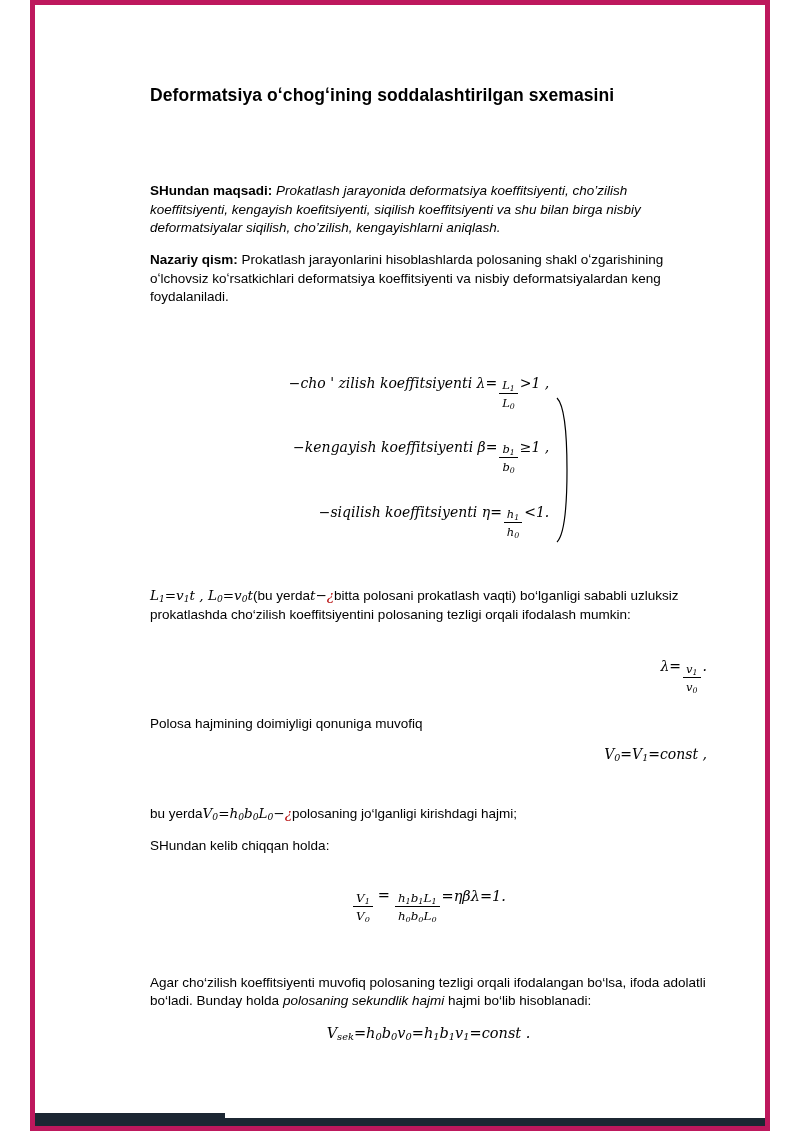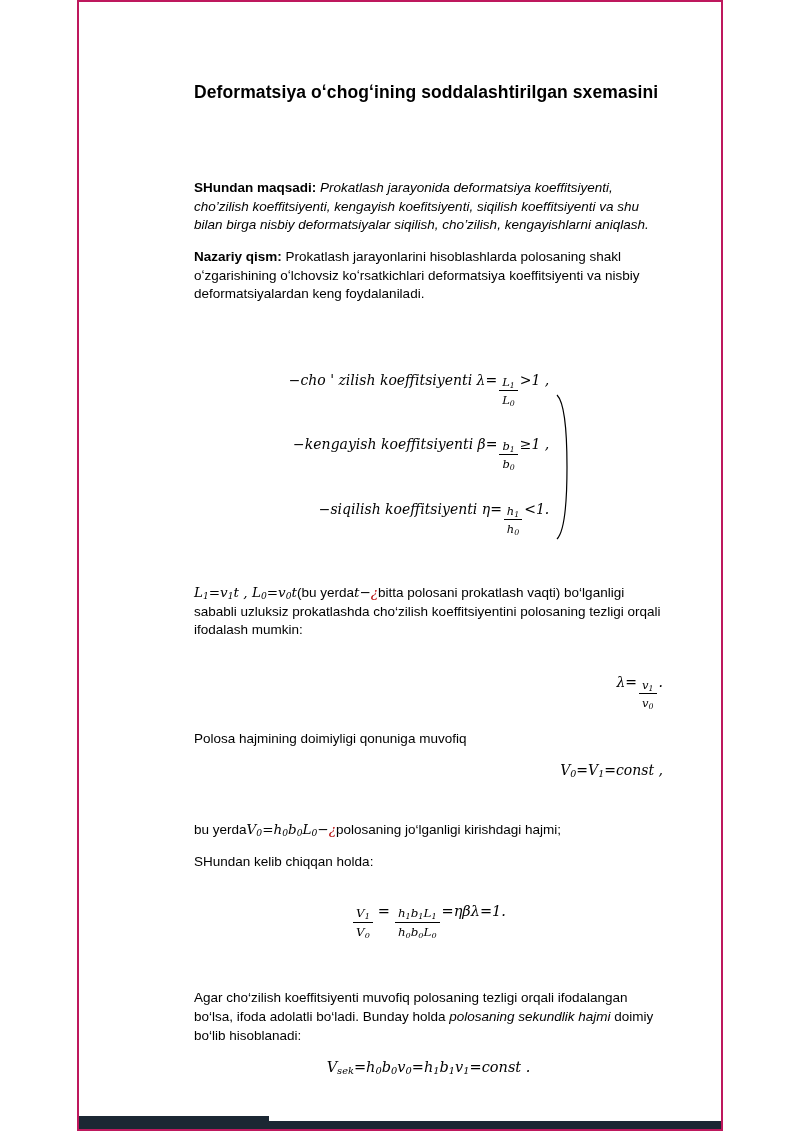--- a/index.html
+++ b/index.html
@@ -1,22 +1,22 @@
 <!DOCTYPE html>
 <html><head>
 <meta charset="utf-8">
 <style>
   * { margin:0; padding:0; box-sizing:border-box; }
   html,body { background:#ffffff; }
   .page {
     position:relative;
-    width:646px; height:1131px;
+    width:740px; height:1131px;
     margin:0 auto;
     background:#ffffff;
-    border:2px solid #be185d;
+    border:5px solid #be185d;
     padding:80px 58px 0 115px;
     font-family:"Liberation Sans", sans-serif;
     font-size:13.5px;
     color:#000;
     overflow:hidden;
   }
   .title { font-size:17.5px; font-weight:bold; letter-spacing:0.1px; margin-bottom:76px; }
   p.body { line-height:1.38; margin-bottom:13px; }
   .math { font-family:"DejaVu Serif", serif; font-style:italic; }
   .math sub, .frac sub { font-size:0.68em; font-style:italic; vertical-align:-0.22em; line-height:0; }
@@ -83,20 +83,20 @@
 
   <p class="body"><span>bu yerda</span><span class="math">V<sub>0</sub>=h<sub>0</sub>b<sub>0</sub>L<sub>0</sub>−<span class="red">¿</span></span><span>polosaning jo‘lganligi kirishdagi hajmi;</span></p>
 
 
   <p class="body">SHundan kelib chiqqan holda:</p>
 
   <div class="center-formula ratio"><span class="frac math"><span class="num">V<sub>1</sub></span><span class="den">V<sub>0</sub></span></span><span class="math eqsign">=</span><span class="frac math"><span class="num">h<sub>1</sub>b<sub>1</sub>L<sub>1</sub></span><span class="den">h<sub>0</sub>b<sub>0</sub>L<sub>0</sub></span></span><span class="math">=ηβλ=1.</span></div>
 
   <p class="body agar-para"><span>Agar cho‘zilish koeffitsiyenti muvofiq polosaning tezligi orqali ifodalangan bo‘lsa, ifoda adolatli bo‘ladi. Bunday holda</span>
     <i>polosaning sekundlik hajmi</i>
-    <span>doimiy bo‘lib hisoblanadi:</span></p>
+    <span>hajmi bo‘lib hisoblanadi:</span></p>
 
   <div class="center-formula vsek math">V<sub>sek</sub>=h<sub>0</sub>b<sub>0</sub>v<sub>0</sub>=h<sub>1</sub>b<sub>1</sub>v<sub>1</sub>=const .</div>
 
   <div class="footer-bar"></div>
   <div class="footer-bar-left"></div>
 
 </div>
 
 </body></html>

